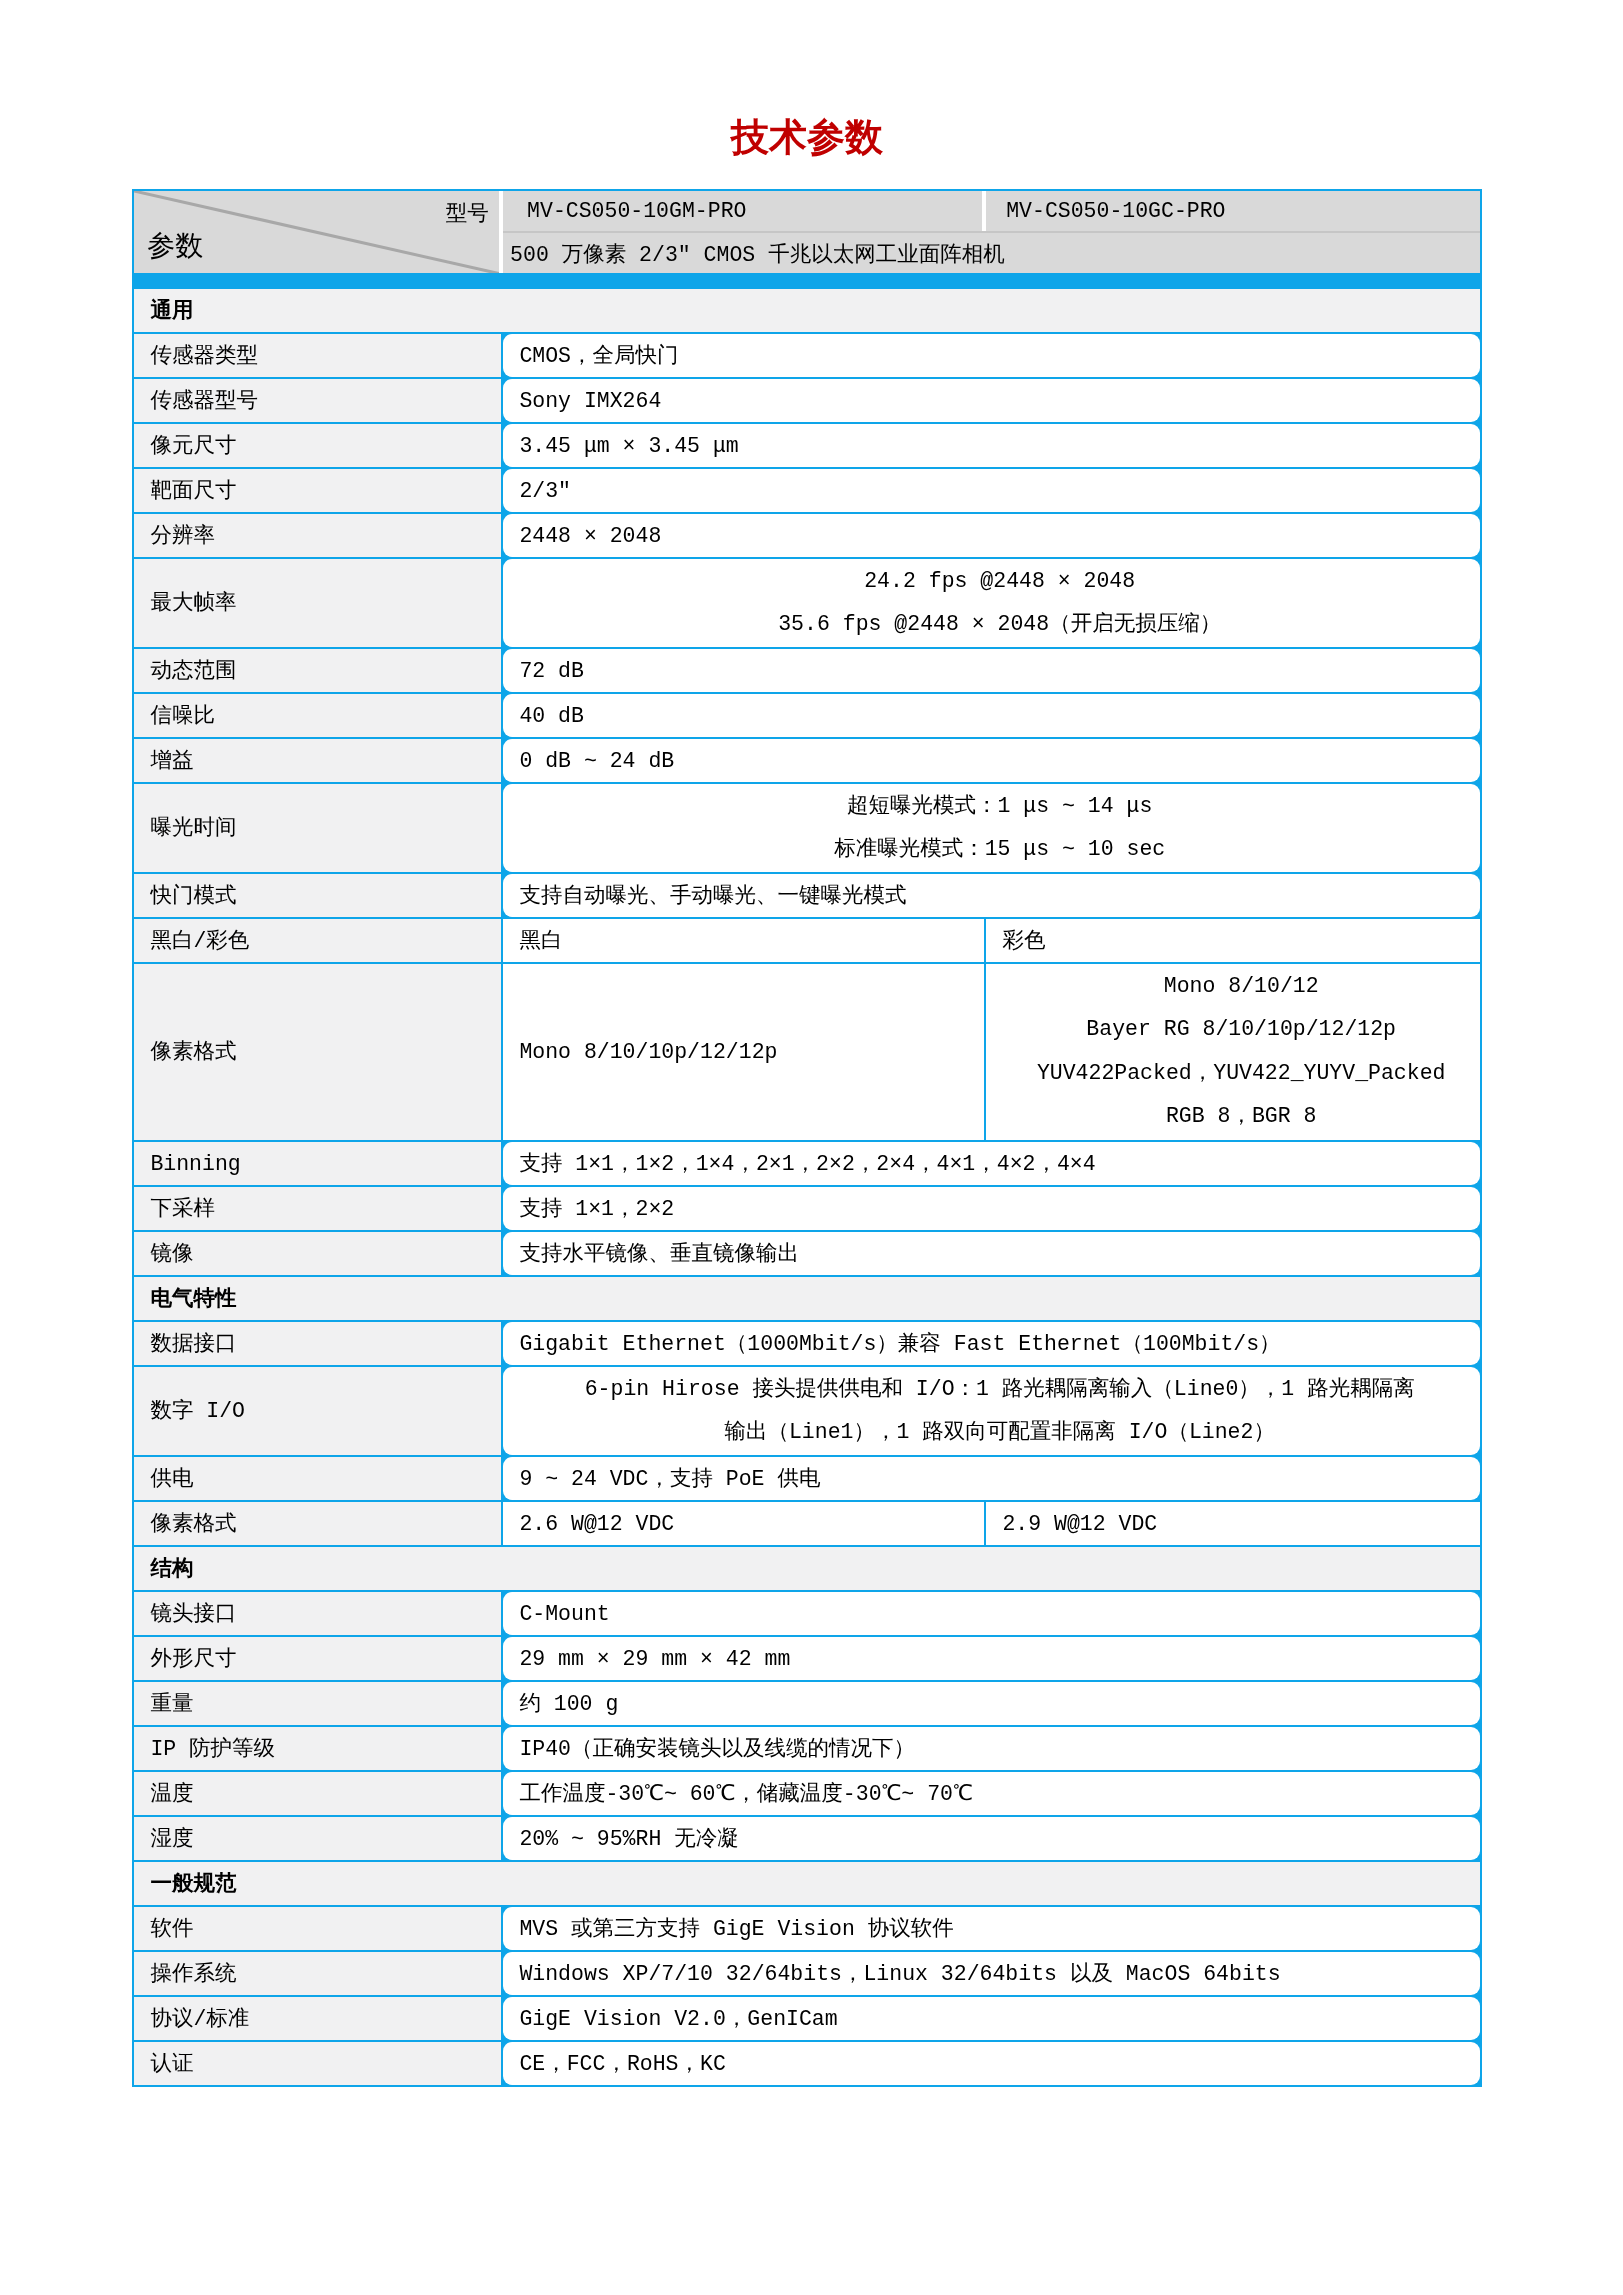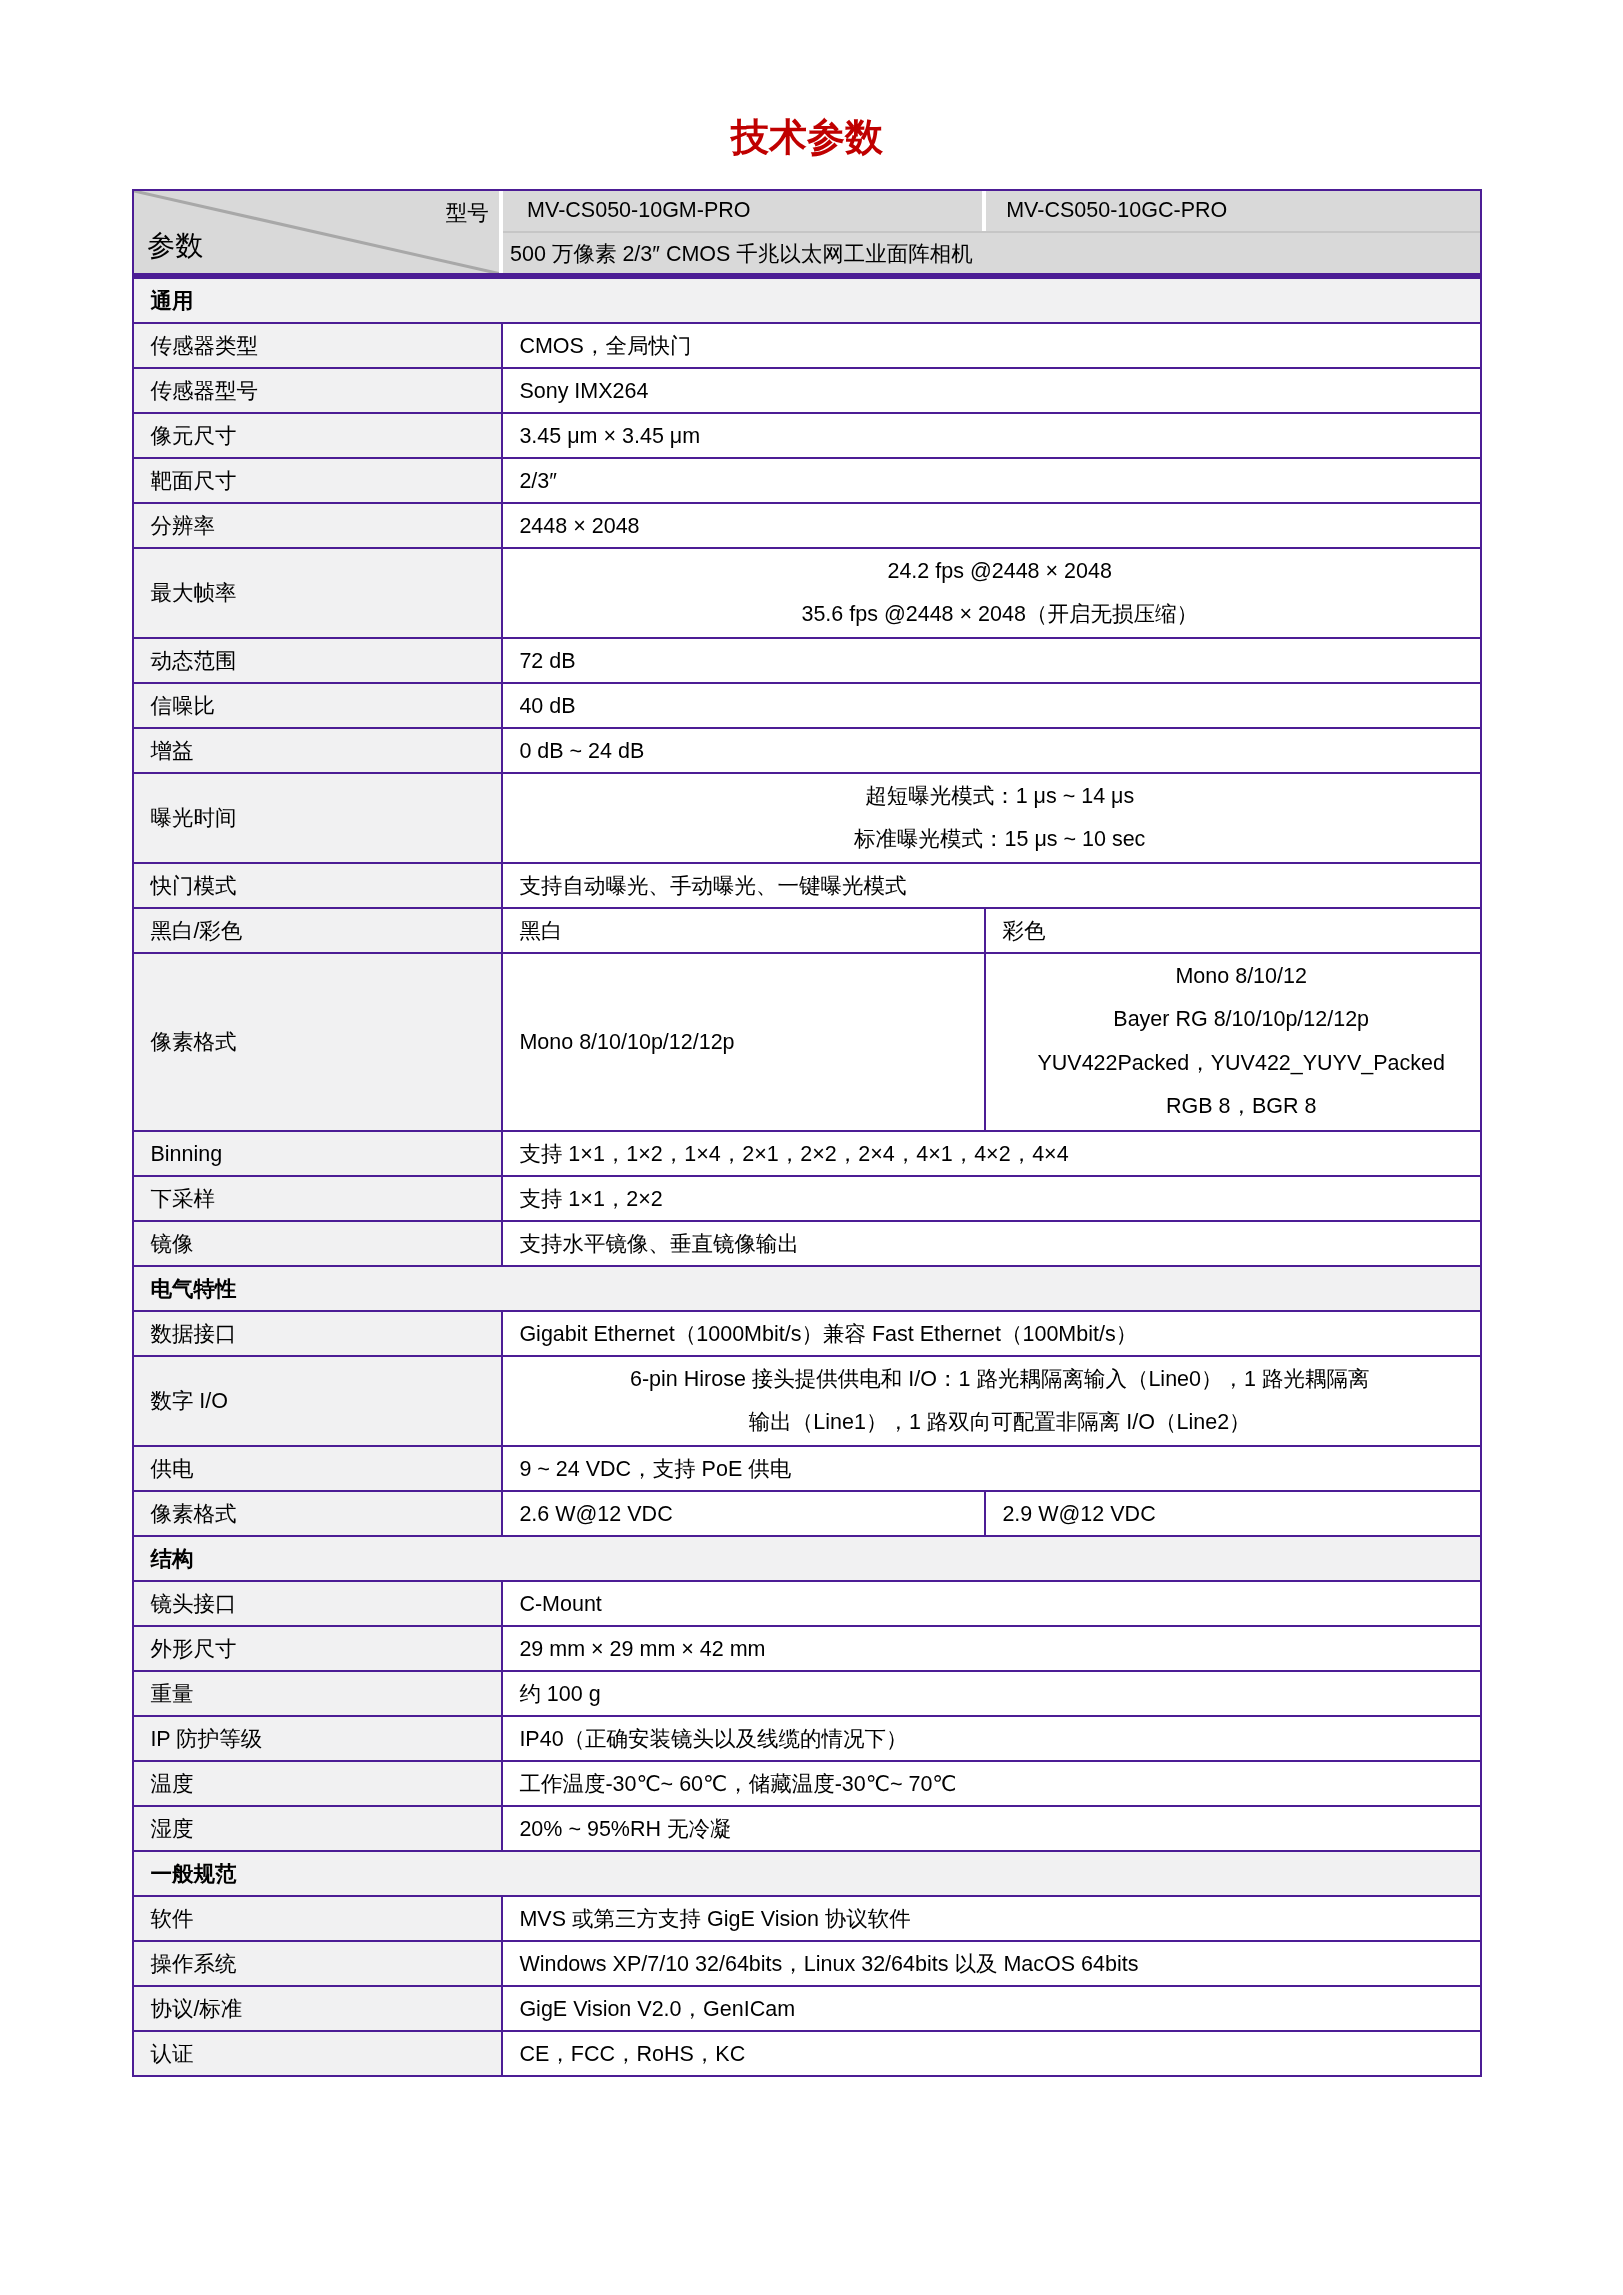--- a/index.html
+++ b/index.html
@@ -6,21 +6,21 @@
   body{
     width:1624px;height:2295px;background:#ffffff;position:relative;
     font-family:"Liberation Sans","DejaVu Sans",sans-serif;color:#000;
   }
   .doc{position:absolute;left:132px;top:117px;width:1350px;}
   .title{
     margin:0 0 30px 0;text-align:center;
     font-size:38px;font-weight:bold;color:#C00000;line-height:1.1;
   }
   
-  .tbl{background:#4c1d95;padding:2px;display:flex;flex-direction:column;row-gap:6px;}
+  .tbl{background:#0ea5e9;padding:2px;display:flex;flex-direction:column;row-gap:16px;font-family:Liberation Mono, monospace;}
   
   .thead{
     display:grid;background:#ffffff;column-gap:4.1px;
     grid-template-columns:365px 479px 494px;
     grid-template-rows:40px 2.6px 40px;
   }
   .thead .cell{background:#d9d9d9;display:flex;align-items:center;font-size:21.5px;}
   .corner{grid-column:1;grid-row:1/4;position:relative;}
   .corner svg{position:absolute;left:0;top:0;width:100%;height:100%;}
   .corner-top{position:absolute;top:7.2px;right:10.2px;font-size:21.5px;}
@@ -31,21 +31,21 @@
   .subtitle{grid-column:2/4;grid-row:3;padding-left:7px;}
   
   .tbody{
     display:grid;column-gap:2px;row-gap:2px;
     grid-template-columns:367px 481px 494px;
     grid-template-rows:43px 43px 43px 43px 43px 43px 88px 43px 43px 43px 88px 43px 43px 176px 43px 43px 43px 43px 43px 88px 43px 43px 43px 43px 43px 43px 43px 43px 43px 43px 43px 43px 43px 43px;
   }
   .tbody > div{font-size:21.5px;line-height:1.15;display:flex;align-items:center;padding-left:16.4px;}
   .sec{grid-column:1/4;background:#f1f1f2;font-weight:bold;}
   .lab{grid-column:1;background:#f1f1f2;}
-  .val{grid-column:2/4;background:#ffffff;}
+  .val{grid-column:2/4;background:#ffffff;border-radius:9px;}
   .v2{grid-column:2;background:#ffffff;}
   .v3{grid-column:3;background:#ffffff;}
   .ml{flex-direction:column;align-items:stretch;justify-content:space-around;padding-top:0;padding-bottom:2px;}
   .ml span{display:block;}
 </style>
 </head>
 <body>
 
 <div class="doc">
   <h1 class="title">技术参数</h1>

